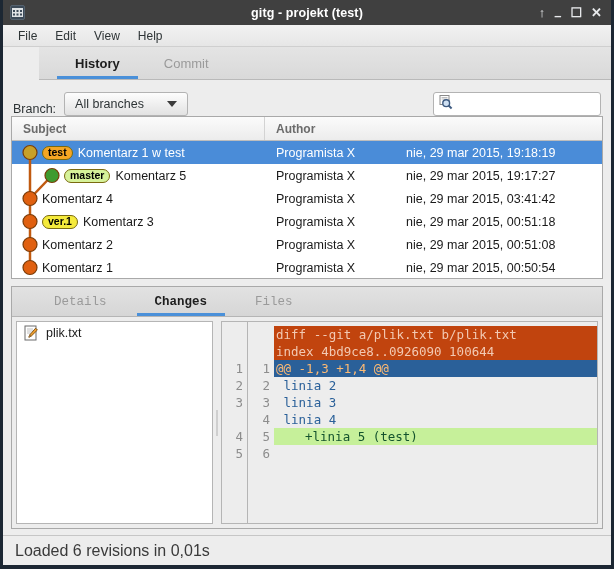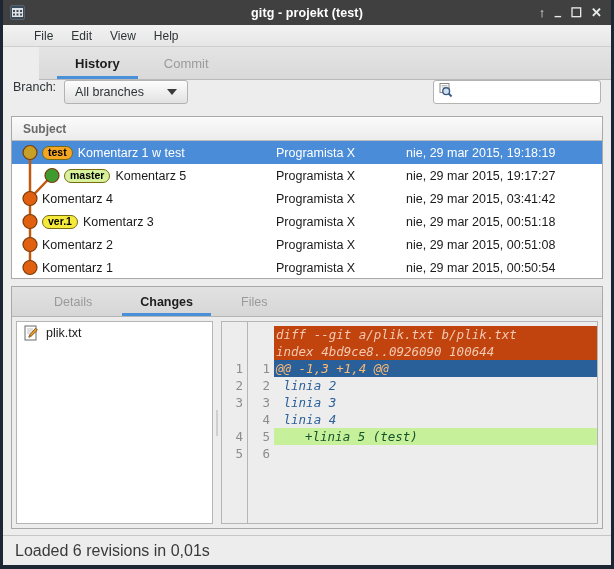--- a/index.html
+++ b/index.html
@@ -54,21 +54,21 @@
   .wb-min { position: relative; top: 3px; font-size: 11px; }
   .wb-max { font-size: 11px; }
   .wb-close { font-size: 14px; }
 
   
   .menubar {
     height: 22px; min-height: 22px;
     background: linear-gradient(#f2f2f2, #e6e6e6);
     border-bottom: 1px solid #cfcfcf;
     display: flex; align-items: center;
-    padding-left: 22px;
+    padding-left: 6px;
   }
   .menu-item {
     font-size: 12px; color: #2e3436;
     padding: 2px 9px; cursor: default;
   }
 
   
   .tabbar {
     height: 33px; min-height: 33px;
     background: linear-gradient(#e4e4e4, #d9d9d9);
@@ -84,21 +84,21 @@
   }
   .tab.active { color: #1d1d1d; font-weight: bold; }
   .tab.active::after {
     content: ""; position: absolute; left: 4px; right: 4px; bottom: 0;
     height: 3px; background: #4a90d9;
   }
 
   
   .branchbar {
     height: 36px; min-height: 36px;
-    display: flex; align-items: flex-start;
+    display: flex; align-items: flex-end;
     padding: 0 10px;
     background: #ededed;
   }
   .branch-label { font-size: 12.5px; color: #2e3436; margin-right: 8px; }
   .combo {
     height: 24px; min-width: 124px;
     background: linear-gradient(#fdfdfd, #e2e2e2);
     border: 1px solid #b3b3b3; border-radius: 3px;
     display: flex; align-items: center;
     padding: 0 6px 0 10px; cursor: default;
@@ -191,21 +191,21 @@
   }
   .lower-tabs {
     height: 30px; min-height: 30px;
     background: linear-gradient(#e2e2e2, #d6d6d6);
     border-bottom: 1px solid #b5b5b5;
     display: flex; padding-left: 18px;
   }
   .ltab {
     display: flex; align-items: center; justify-content: center;
     padding: 0 24px; font-size: 12.5px; color: #9a9a9a;
-    position: relative; cursor: default;
+    position: relative; cursor: default; font-family: Liberation Mono, monospace;
   }
   .ltab.active { color: #1d1d1d; font-weight: bold; }
   .ltab.active::after {
     content: ""; position: absolute; left: 6px; right: 6px; bottom: 0;
     height: 3px; background: #4a90d9;
   }
 
   .lower-body { flex: 1; display: flex; overflow: hidden; }
 
   .filelist {
@@ -241,21 +241,21 @@
     font-size: 12.5px;
   }
   .gutter-old, .gutter-new {
     width: 26px; min-width: 26px;
     text-align: right; padding-right: 4px;
     color: #8d8d8d; background: #ededed;
     padding-top: 4px;
   }
   .gutter-old { border-right: 1px solid #b5b5b5; }
   .gutter-line { height: 17px; line-height: 17px; }
-  .difftext { flex: 1; padding-top: 4px; overflow: hidden; font-style: italic; }
+  .difftext { flex: 1; padding-top: 4px; overflow: hidden; }
   .dline {
     height: 17px; line-height: 17px;
     white-space: pre; padding-left: 2px;
   }
   .d-header { background: #c1440e; color: #f2c9b3; }
   .d-hunk   { background: #2a6099; color: #fdba74; }
   .d-ctx    { color: #2a6099; }
   .d-add    { background: #c6f09a; color: #14532d; padding-left: 31px; }
   .d-blank  { }
 
@@ -324,20 +324,21 @@
           <line x1="10.6" y1="11.6" x2="13.6" y2="14.4" stroke="#3d5a80" stroke-width="2"></line>
         </svg>
       </span>
       <input type="text" placeholder="" style="">
     </div>
   </div>
 
   <div class="history-frame">
     <div class="hdr-row">
       <div class="hdr-cell col-subject">Subject</div>
+      <div class="hdr-cell col-author">Author</div>
     </div>
     <div class="rows" id="history-rows" style="position: relative;">
         <svg class="graph-layer" width="253" height="138">
           <line x1="18" y1="11.5" x2="18" y2="126.5" stroke="#c05a10" stroke-width="2.5"></line>
           <line x1="40" y1="34.5" x2="18" y2="57.5" stroke="#c05a10" stroke-width="2.5"></line>
           <circle cx="18" cy="11.5" r="7" fill="#c8a028" stroke="#7a3c08" stroke-width="1.2"></circle>
           <circle cx="40" cy="34.5" r="7" fill="#3f9b2f" stroke="#7a3c08" stroke-width="1.2"></circle>
           <circle cx="18" cy="57.5" r="7" fill="#e06010" stroke="#7a3c08" stroke-width="1.2"></circle>
           <circle cx="18" cy="80.5" r="7" fill="#e06010" stroke="#7a3c08" stroke-width="1.2"></circle>
           <circle cx="18" cy="103.5" r="7" fill="#e06010" stroke="#7a3c08" stroke-width="1.2"></circle>

